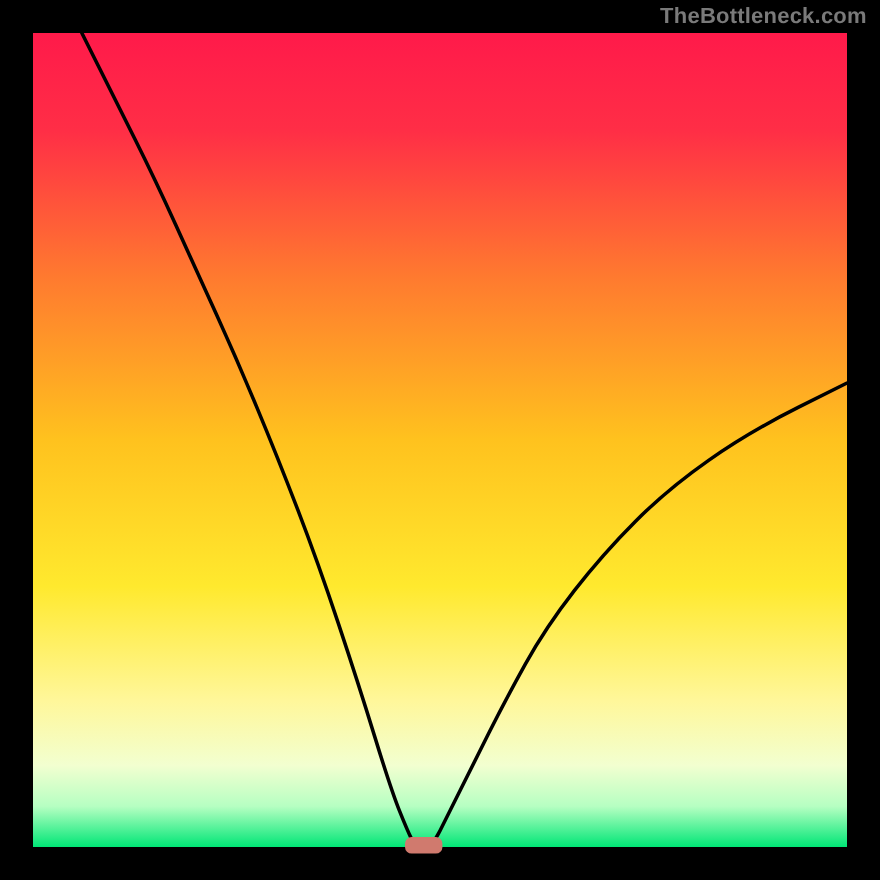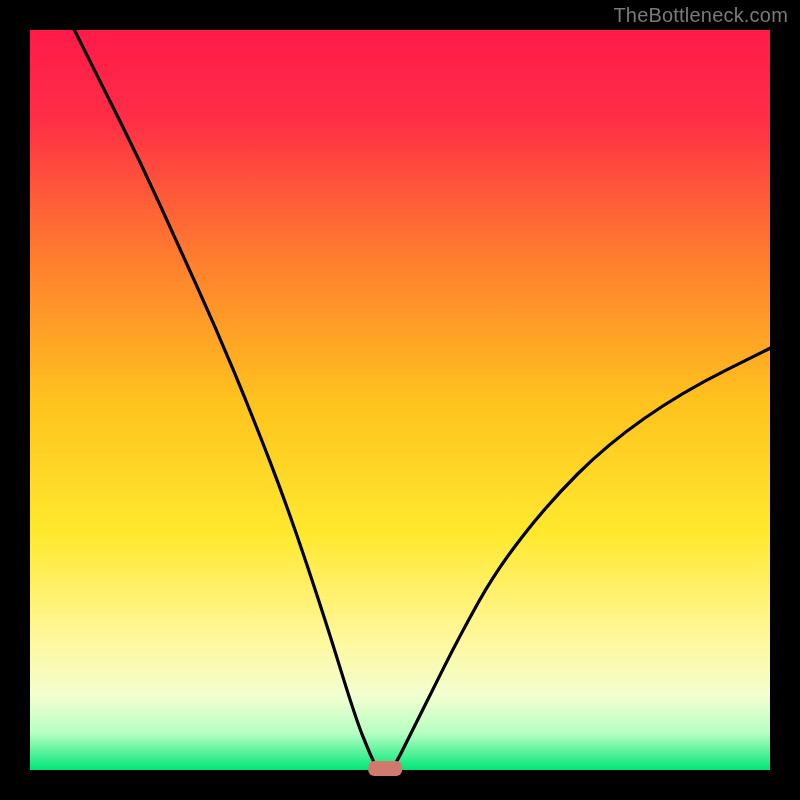--- a/index.html
+++ b/index.html
@@ -8,20 +8,21 @@
     width: 800px;
     height: 800px;
     overflow: hidden;
     background: #000;
     font-family: Arial, Helvetica, sans-serif;
   }
   .wrap {
     position: relative;
     width: 800px;
     height: 800px;
+    font-weight: bold;
   }
   .watermark {
     position: absolute;
     top: 4px;
     right: 12px;
     color: #7a7a7a;
     font-size: 20px;
     letter-spacing: 0.2px;
     z-index: 10;
   }

